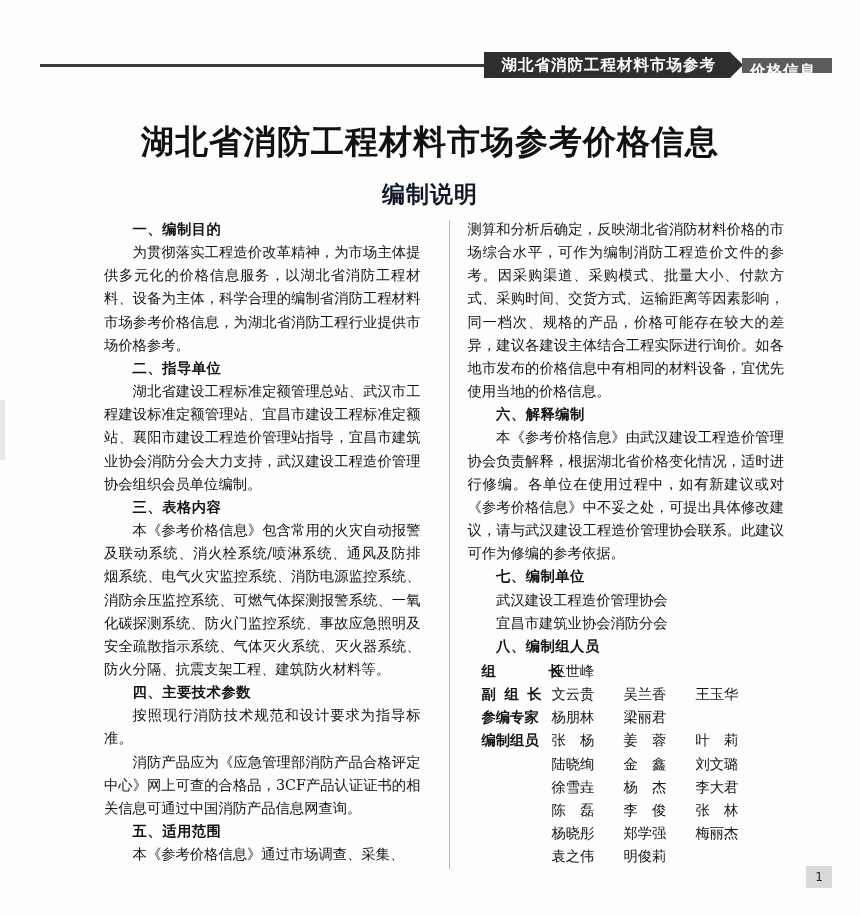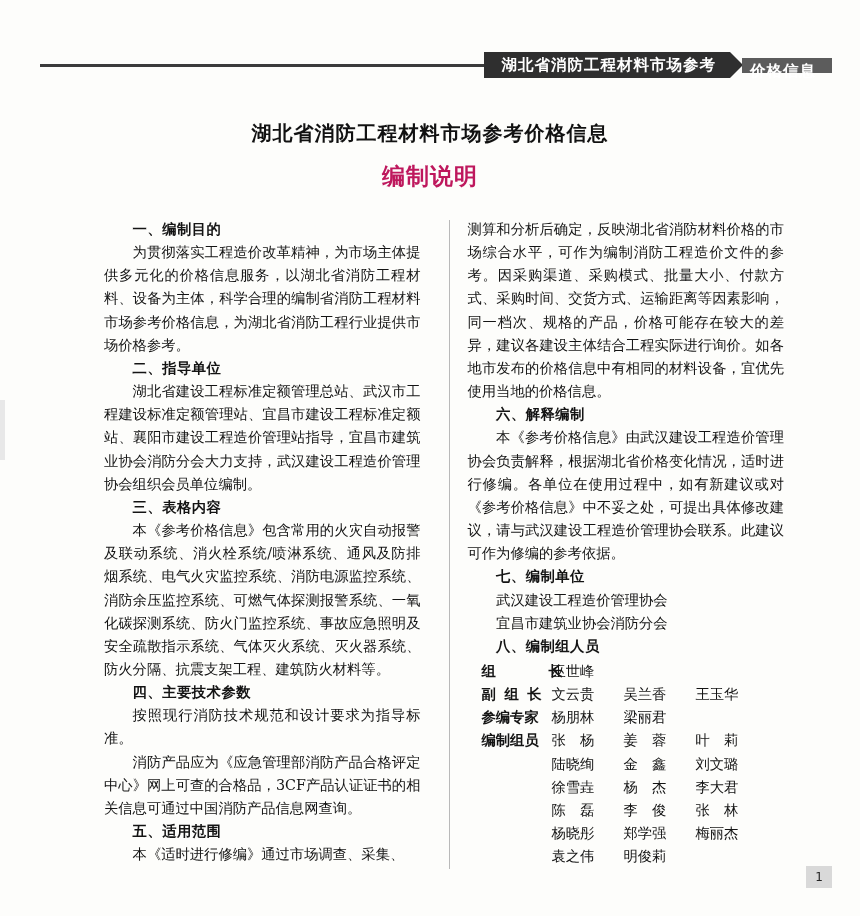--- a/index.html
+++ b/index.html
@@ -72,32 +72,32 @@
   
   .title-block {
     position: absolute;
     top: 120px;
     left: 0;
     right: 0;
     text-align: center;
   }
   .title-main {
     font-family: "DejaVu Serif", "Liberation Serif", serif;
-    font-size: 20px;
+    font-size: 33px;
     font-weight: bold;
     letter-spacing: 1px;
     color: #111;
     margin-bottom: 14px;
   }
   .title-sub {
     font-family: "DejaVu Serif", "Liberation Serif", serif;
     font-size: 23px;
     font-weight: bold;
     letter-spacing: 1px;
-    color: #be185d;
+    color: #0f172a;
   }
 
   
   .body {
     position: absolute;
     top: 218px;
     left: 84px;
     width: 700px;
     display: flex;
     gap: 0px;
@@ -218,21 +218,21 @@
       <p class="para">湖北省建设工程标准定额管理总站、武汉市工程建设标准定额管理站、宜昌市建设工程标准定额站、襄阳市建设工程造价管理站指导，宜昌市建筑业协会消防分会大力支持，武汉建设工程造价管理协会组织会员单位编制。</p>
 
       <p class="heading">三、表格内容</p>
       <p class="para">本《参考价格信息》包含常用的火灾自动报警及联动系统、消火栓系统/喷淋系统、通风及防排烟系统、电气火灾监控系统、消防电源监控系统、消防余压监控系统、可燃气体探测报警系统、一氧化碳探测系统、防火门监控系统、事故应急照明及安全疏散指示系统、气体灭火系统、灭火器系统、防火分隔、抗震支架工程、建筑防火材料等。</p>
 
       <p class="heading">四、主要技术参数</p>
       <p class="para">按照现行消防技术规范和设计要求为指导标准。</p>
       <p class="para">消防产品应为《应急管理部消防产品合格评定中心》网上可查的合格品，3CF产品认证证书的相关信息可通过中国消防产品信息网查询。</p>
 
       <p class="heading">五、适用范围</p>
-      <p class="para">本《适时进行修编》通过市场调查、采集、</p>
+      <p class="para">本《参考价格信息》通过市场调查、采集、</p>
     </div>
 
     <div class="divider"></div>
 
     <div class="col right">
       <p class="para" style="text-indent:0">测算和分析后确定，反映湖北省消防材料价格的市场综合水平，可作为编制消防工程造价文件的参考。因采购渠道、采购模式、批量大小、付款方式、采购时间、交货方式、运输距离等因素影响，同一档次、规格的产品，价格可能存在较大的差异，建议各建设主体结合工程实际进行询价。如各地市发布的价格信息中有相同的材料设备，宜优先使用当地的价格信息。</p>
 
       <p class="heading">六、解释编制</p>
       <p class="para">本《参考价格信息》由武汉建设工程造价管理协会负责解释，根据湖北省价格变化情况，适时进行修编。各单位在使用过程中，如有新建议或对《参考价格信息》中不妥之处，可提出具体修改建议，请与武汉建设工程造价管理协会联系。此建议可作为修编的参考依据。</p>
 

